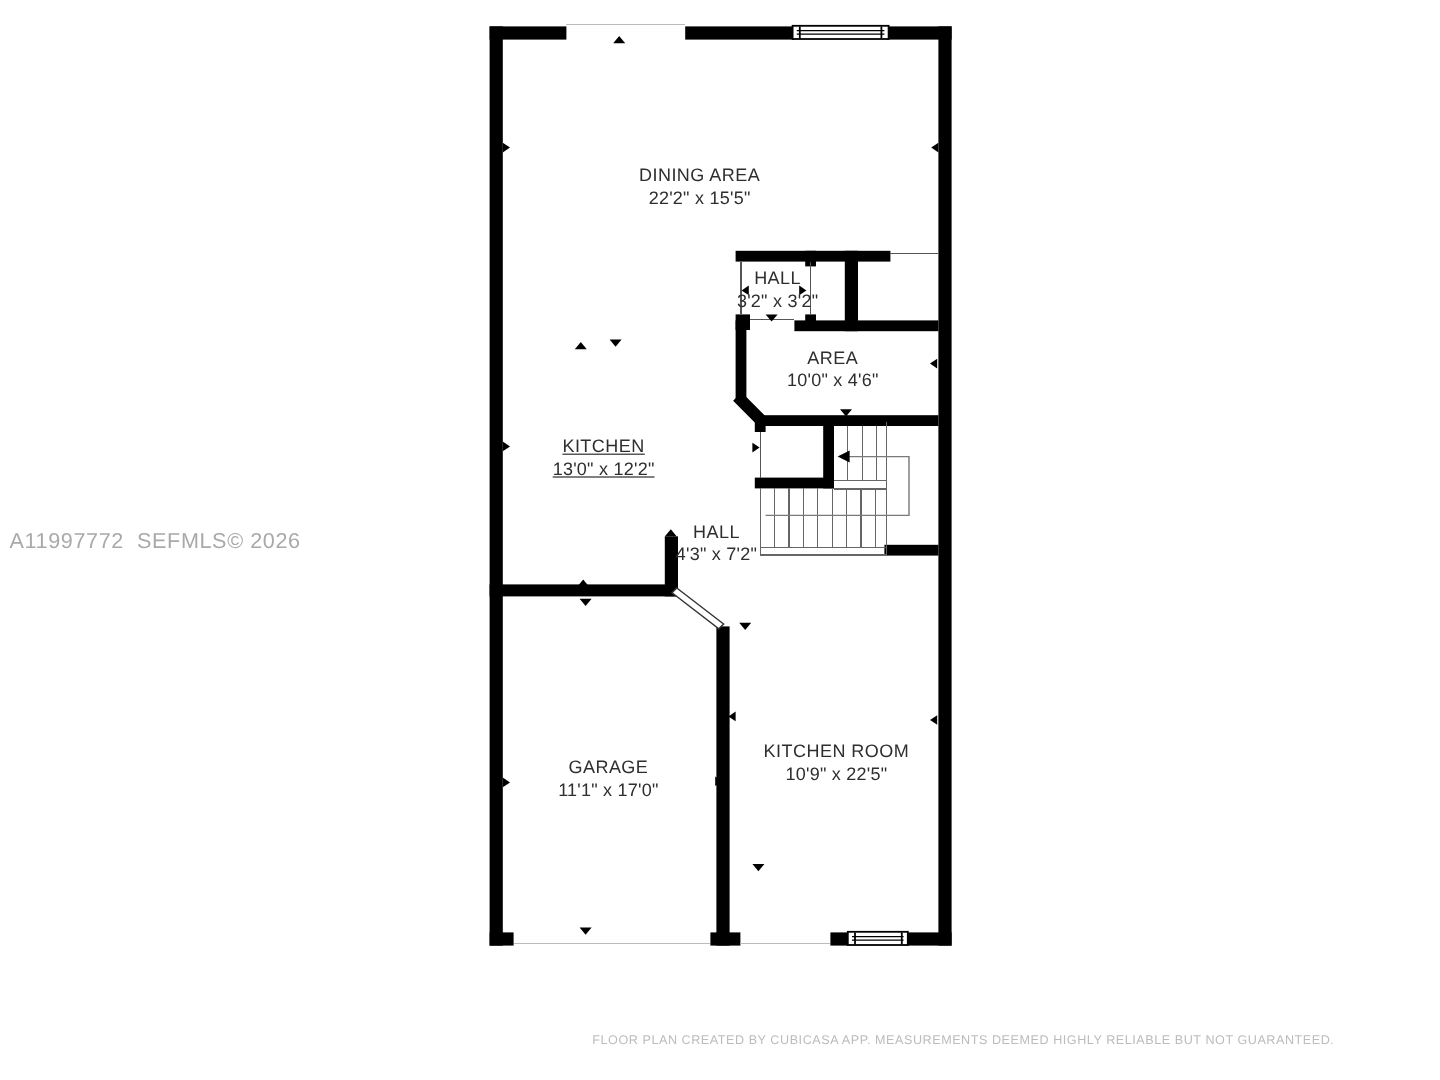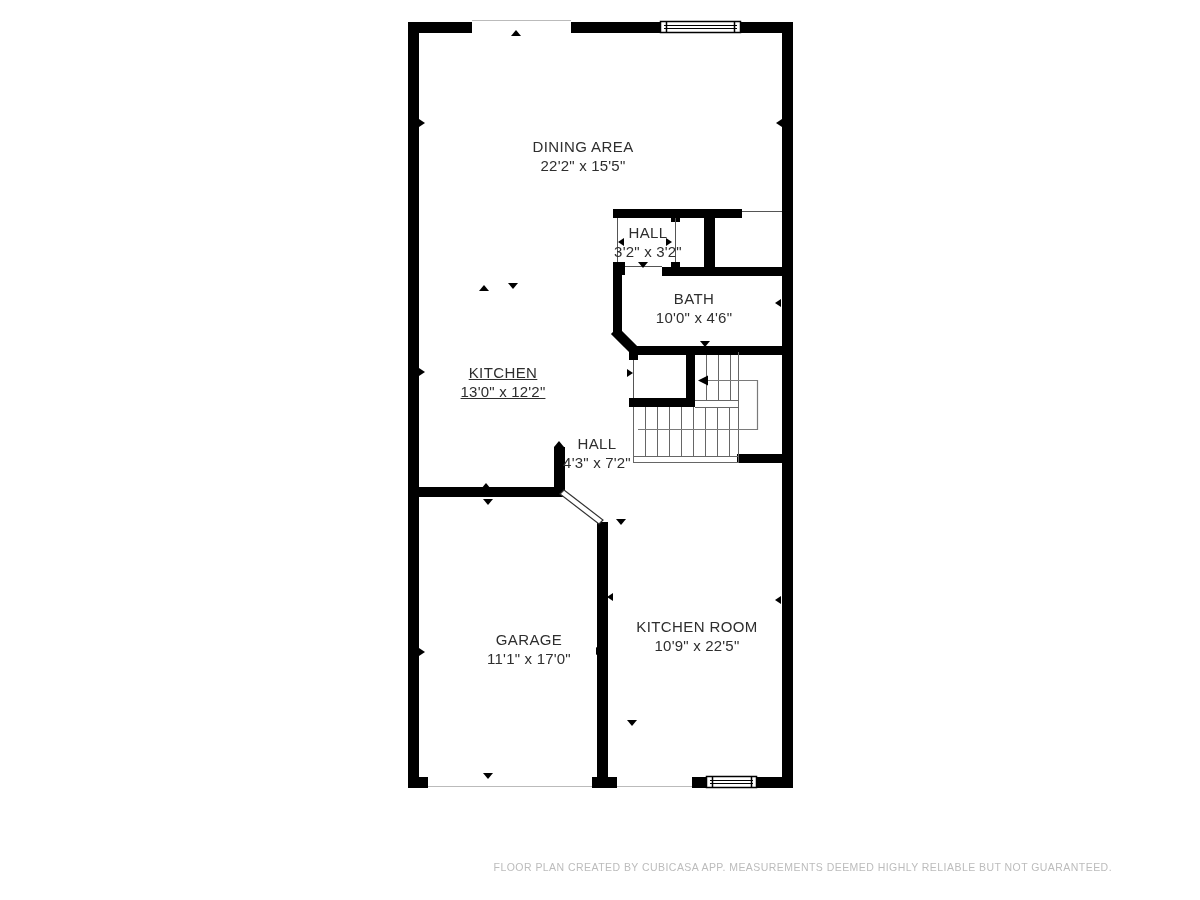--- a/index.html
+++ b/index.html
@@ -194,40 +194,41 @@
     <span class="room-name">DINING AREA</span>
     <span class="room-dims">22'2" x 15'5"</span>
   </div>
 
   <div class="room-label" style="left:648px; top:223px;">
     <span class="room-name">HALL</span>
     <span class="room-dims">3'2" x 3'2"</span>
   </div>
 
   <div class="room-label" style="left:694px; top:289px;">
-    <span class="room-name">BATH</span>
+    <span class="room-name">AREA</span>
     <span class="room-dims">10'0" x 4'6"</span>
   </div>
 
   <div class="room-label" style="left:503px; top:363px;text-decoration:underline;">
     <span class="room-name">KITCHEN</span>
     <span class="room-dims">13'0" x 12'2"</span>
   </div>
 
   <div class="room-label" style="left:597px; top:434px;">
     <span class="room-name">HALL</span>
     <span class="room-dims">4'3" x 7'2"</span>
   </div>
 
-  <div class="room-label" style="left:507px; top:630px;margin-left:22px;">
+  <div class="room-label" style="left:507px; top:630px;">
     <span class="room-name">GARAGE</span>
     <span class="room-dims">11'1" x 17'0"</span>
   </div>
 
   <div class="room-label" style="left:697px; top:617px;">
     <span class="room-name">KITCHEN ROOM</span>
     <span class="room-dims">10'9" x 22'5"</span>
   </div>
 
+  <div class="watermark">A11997772  SEFMLS© 2026</div>
 
   <div class="footer-disclaimer">FLOOR PLAN CREATED BY CUBICASA APP. MEASUREMENTS DEEMED HIGHLY RELIABLE BUT NOT GUARANTEED.</div>
 
 </div>
 
 </body></html>

